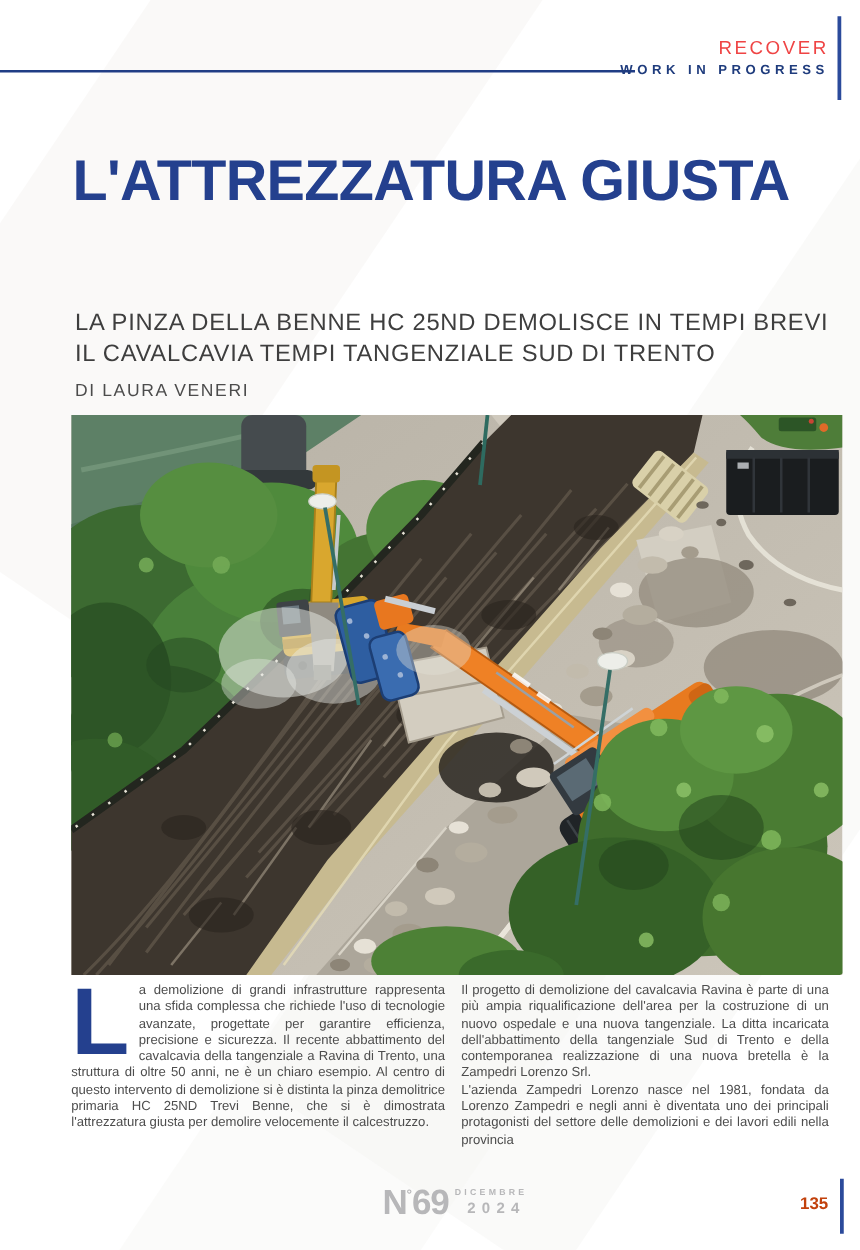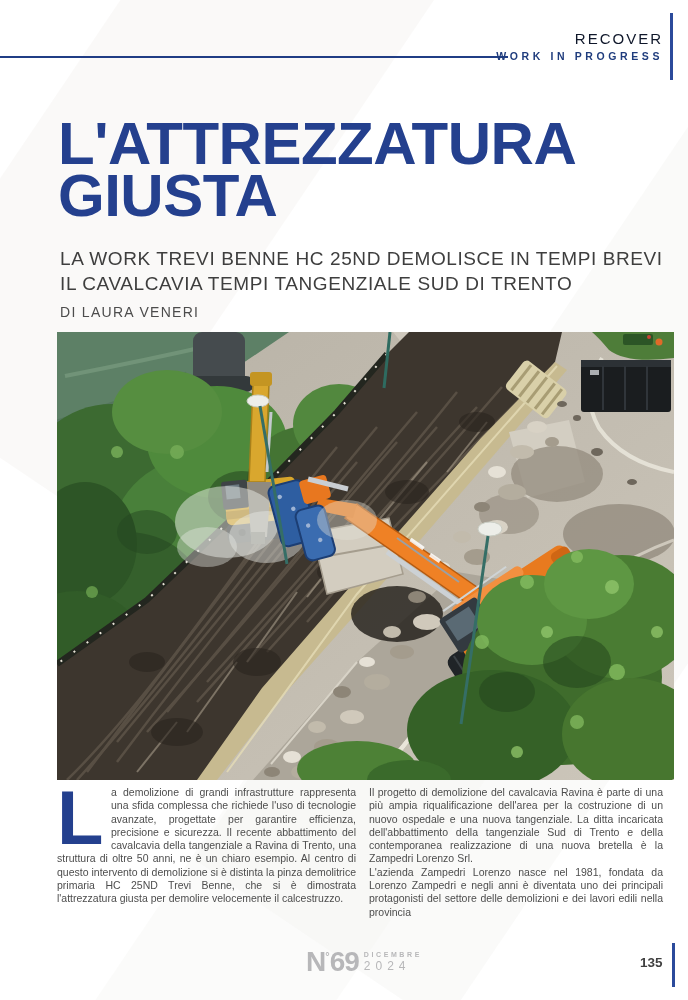--- a/index.html
+++ b/index.html
@@ -12,31 +12,31 @@
   .bg-band{position:absolute;background:#f5f4f2;transform:rotate(-56deg);z-index:0;}
   .bg-band.b1{width:900px;height:260px;left:-220px;top:-60px;opacity:.55;}
   .bg-band.b2{width:900px;height:300px;left:120px;top:420px;opacity:.45;}
   .bg-band.b3{width:700px;height:200px;left:-80px;top:820px;opacity:.4;}
 
   
   .hline{position:absolute;left:0;top:56px;width:508px;height:2px;background:#203d85;z-index:2;}
   .vbar-top{position:absolute;left:670px;top:13px;width:3px;height:67px;background:#2b4a9b;z-index:2;}
   .brand{
     position:absolute;top:30px;right:25px;z-index:2;text-align:left;
-    color:#0f172a;font-size:15px;letter-spacing:2px;font-weight:500;
+    color:#ef4444;font-size:15px;letter-spacing:2px;font-weight:500;
   }
   .tagline{
     position:absolute;top:50px;right:25px;z-index:2;
     color:#1f3c7d;font-size:10.5px;font-weight:bold;letter-spacing:3.6px;white-space:nowrap;margin-left:29px;
   }
 
   
   .title{
     position:absolute;left:58px;top:118px;width:610px;z-index:2;
-    color:#24408e;font-weight:bold;font-size:60px;line-height:52px;letter-spacing:-0.5px;
+    color:#24408e;font-weight:bold;font-size:46px;line-height:52px;letter-spacing:-0.5px;
   }
   .title span{display:block;}
   .subtitle{
     position:absolute;left:60px;top:246px;width:600px;z-index:2;
     color:#3e3e3e;font-size:19px;line-height:25px;letter-spacing:0.6px;font-weight:400;
   }
   .subtitle span{display:block;white-space:nowrap;}
   .byline{
     position:absolute;left:60px;top:304px;z-index:2;
     color:#4c4c4c;font-size:14px;letter-spacing:1.3px;font-weight:500;
@@ -60,43 +60,43 @@
     font-size:76px;line-height:58px;width:46px;height:60px;margin:3px 8px 0 0;
     letter-spacing:-2px;
   }
 
   
   .issue{position:absolute;left:306px;top:948px;z-index:2;color:#b7b7b9;display:flex;align-items:flex-start;}
   .issue .big{font-size:28px;font-weight:bold;letter-spacing:-1px;line-height:28px;}
   .issue sup{font-size:11px;line-height:10px;position:relative;top:3px;font-weight:bold;}
   .issue .stack{margin-left:5px;margin-top:3px;}
   .issue .month{font-size:7px;letter-spacing:2.6px;font-weight:bold;display:block;}
-  .issue .year{font-size:12px;letter-spacing:5px;font-weight:normal;display:block;margin-top:1px;}
-  .pagenum{position:absolute;left:640px;top:955px;z-index:2;color:#404040;font-size:13.5px;font-weight:bold;}
+  .issue .year{font-size:12px;letter-spacing:5px;font-weight:bold;display:block;margin-top:1px;margin-left:10px;}
+  .pagenum{position:absolute;left:640px;top:955px;z-index:2;color:#c2410c;font-size:13.5px;font-weight:bold;}
   .vbar-bottom{position:absolute;left:672px;top:943px;width:3px;height:44px;background:#2b4a9b;z-index:2;}
 </style>
 </head>
 <body>
 
 <div class="page">
 
   <div class="bg-band b1"></div>
   <div class="bg-band b2"></div>
   <div class="bg-band b3"></div>
 
   <div class="hline"></div>
   <div class="vbar-top"></div>
   <div class="brand">RECOVER</div>
   <div class="tagline">WORK IN PROGRESS</div>
 
   <h1 class="title" style="margin:0">
     <span>L'ATTREZZATURA GIUSTA</span>
   </h1>
   <div class="subtitle">
-    <span>LA WORK TREVI BENNE HC 25ND DEMOLISCE IN TEMPI BREVI</span>
+    <span>LA PINZA DELLA BENNE HC 25ND DEMOLISCE IN TEMPI BREVI</span>
     <span>IL CAVALCAVIA TEMPI TANGENZIALE SUD DI TRENTO</span>
   </div>
   <div class="byline">DI LAURA VENERI</div>
 
   <div class="photo">
     <svg width="617" height="448" viewBox="0 0 617 448" xmlns="http://www.w3.org/2000/svg">
       <defs>
         <linearGradient id="conc" x1="0" y1="0" x2="1" y2="1">
           <stop offset="0" stop-color="#b8b2a6"></stop>
           <stop offset="1" stop-color="#ccc6ba"></stop>

